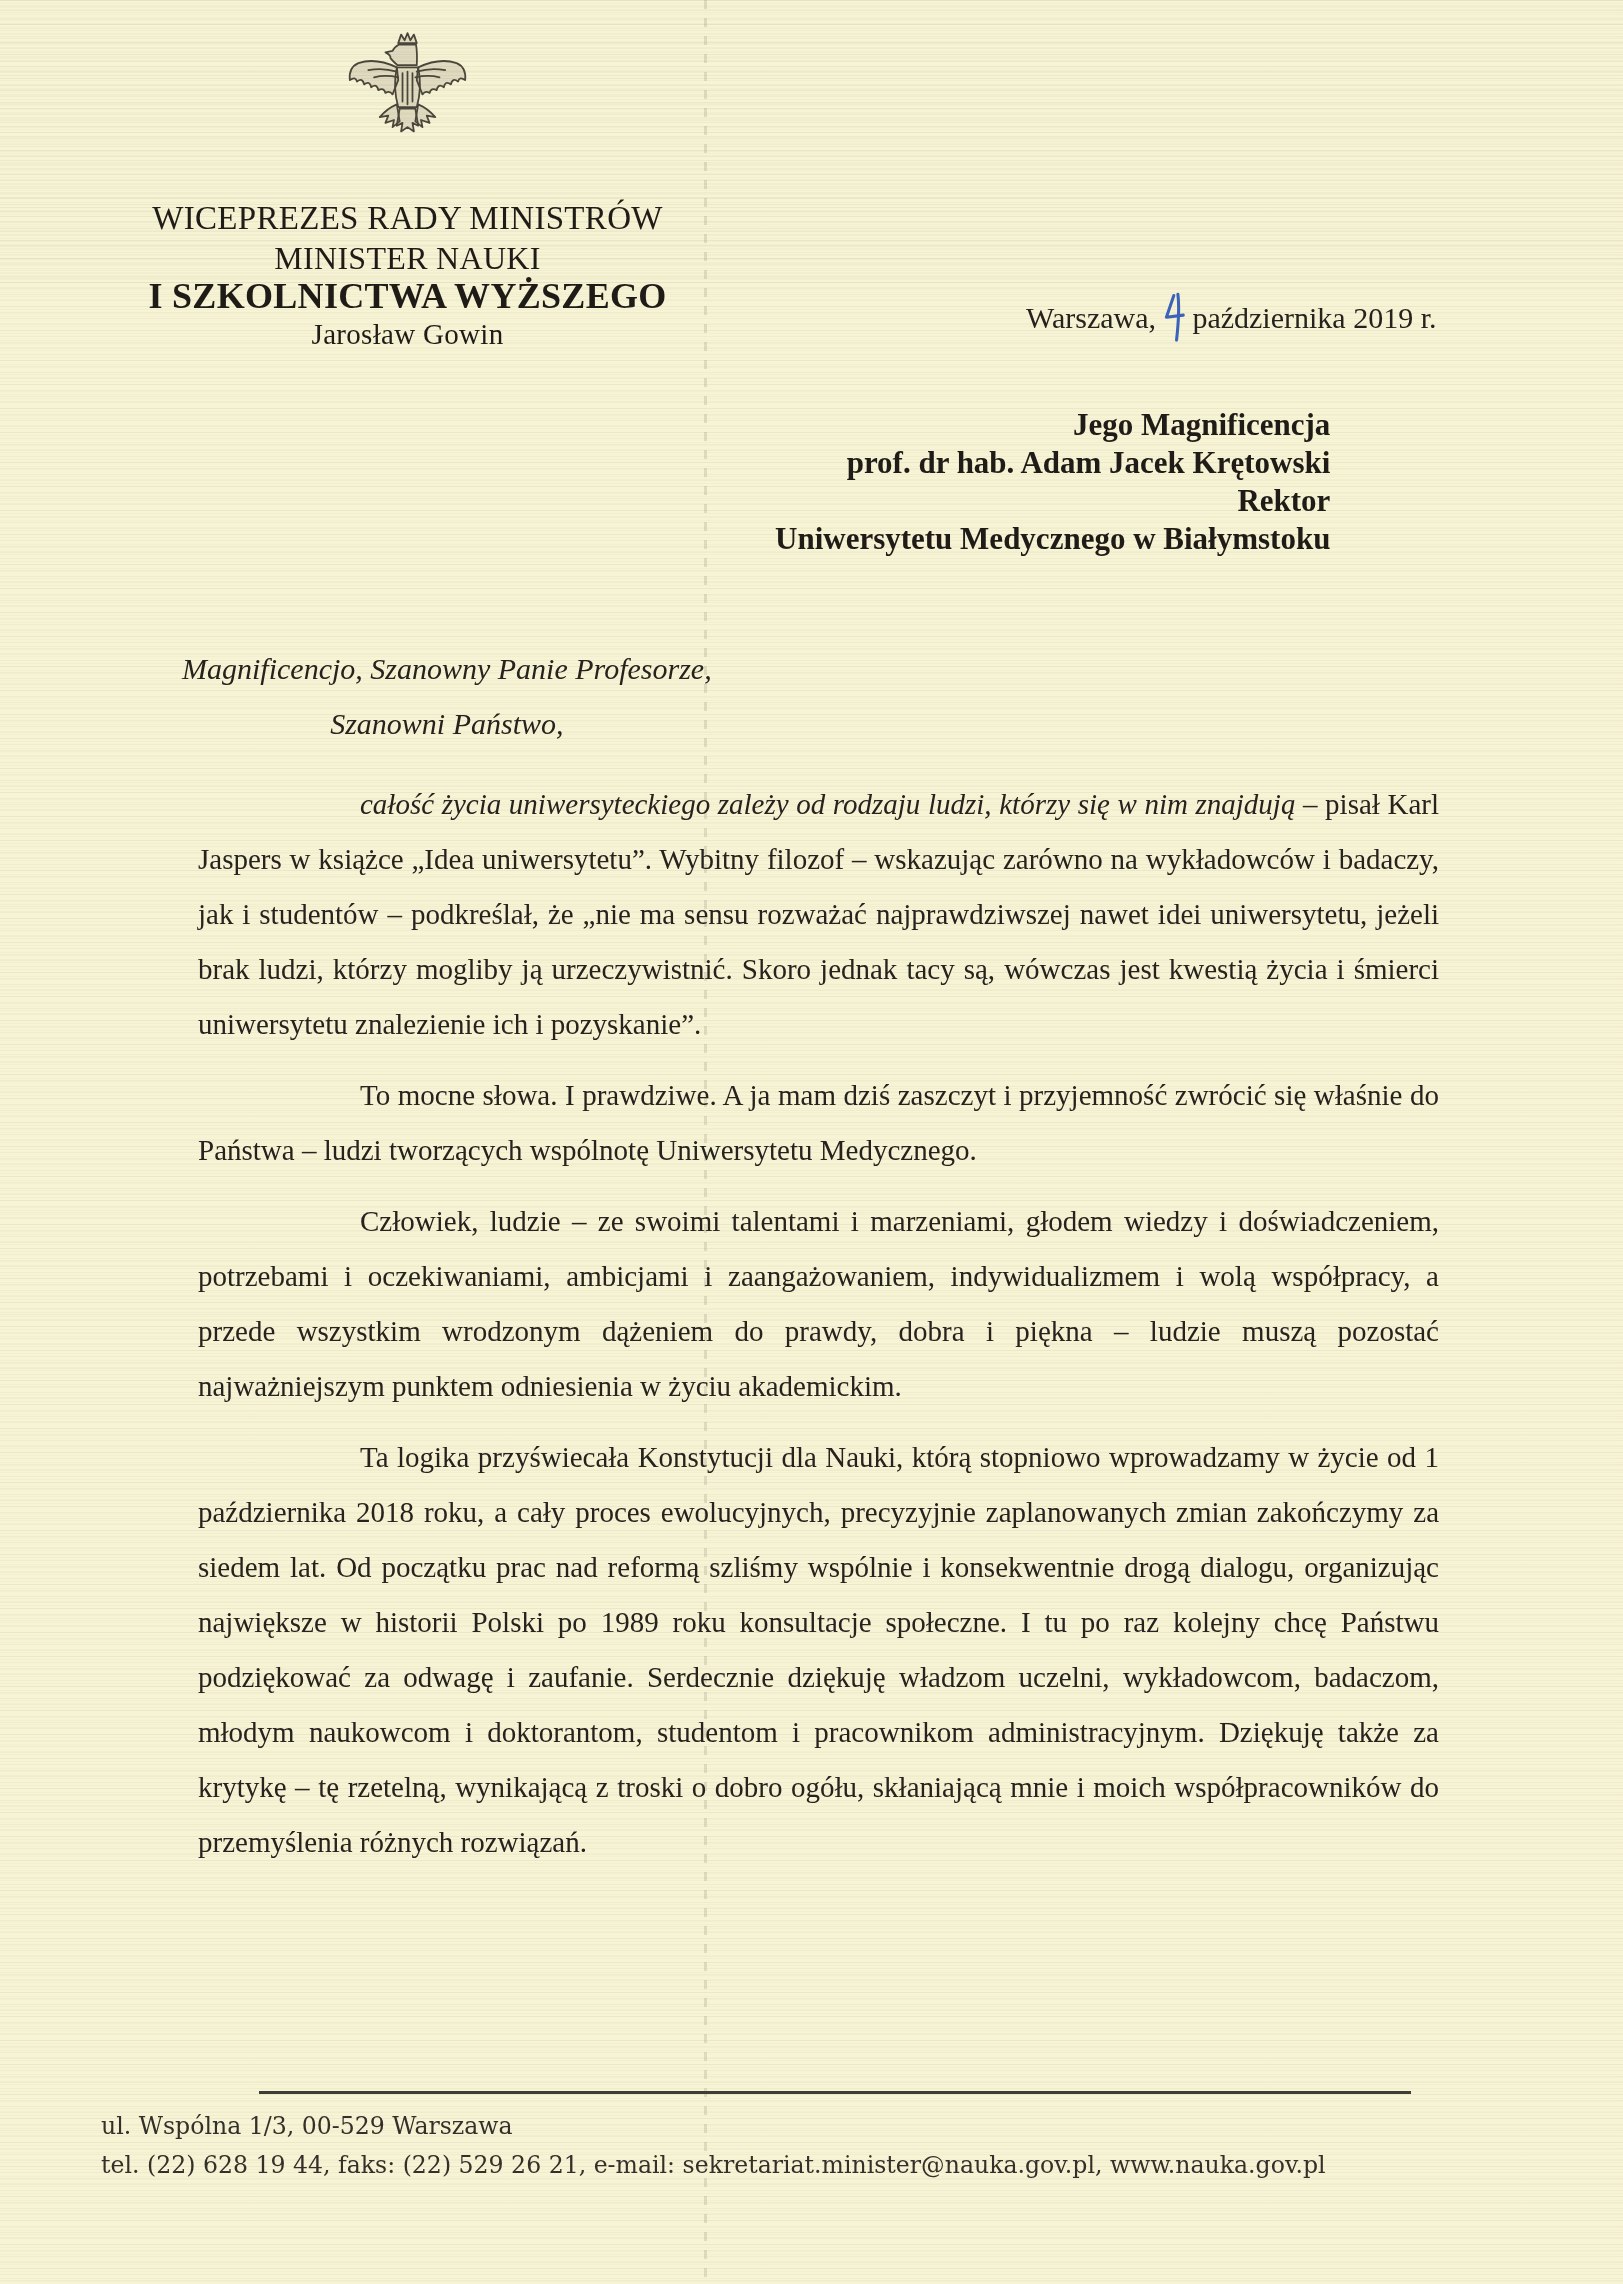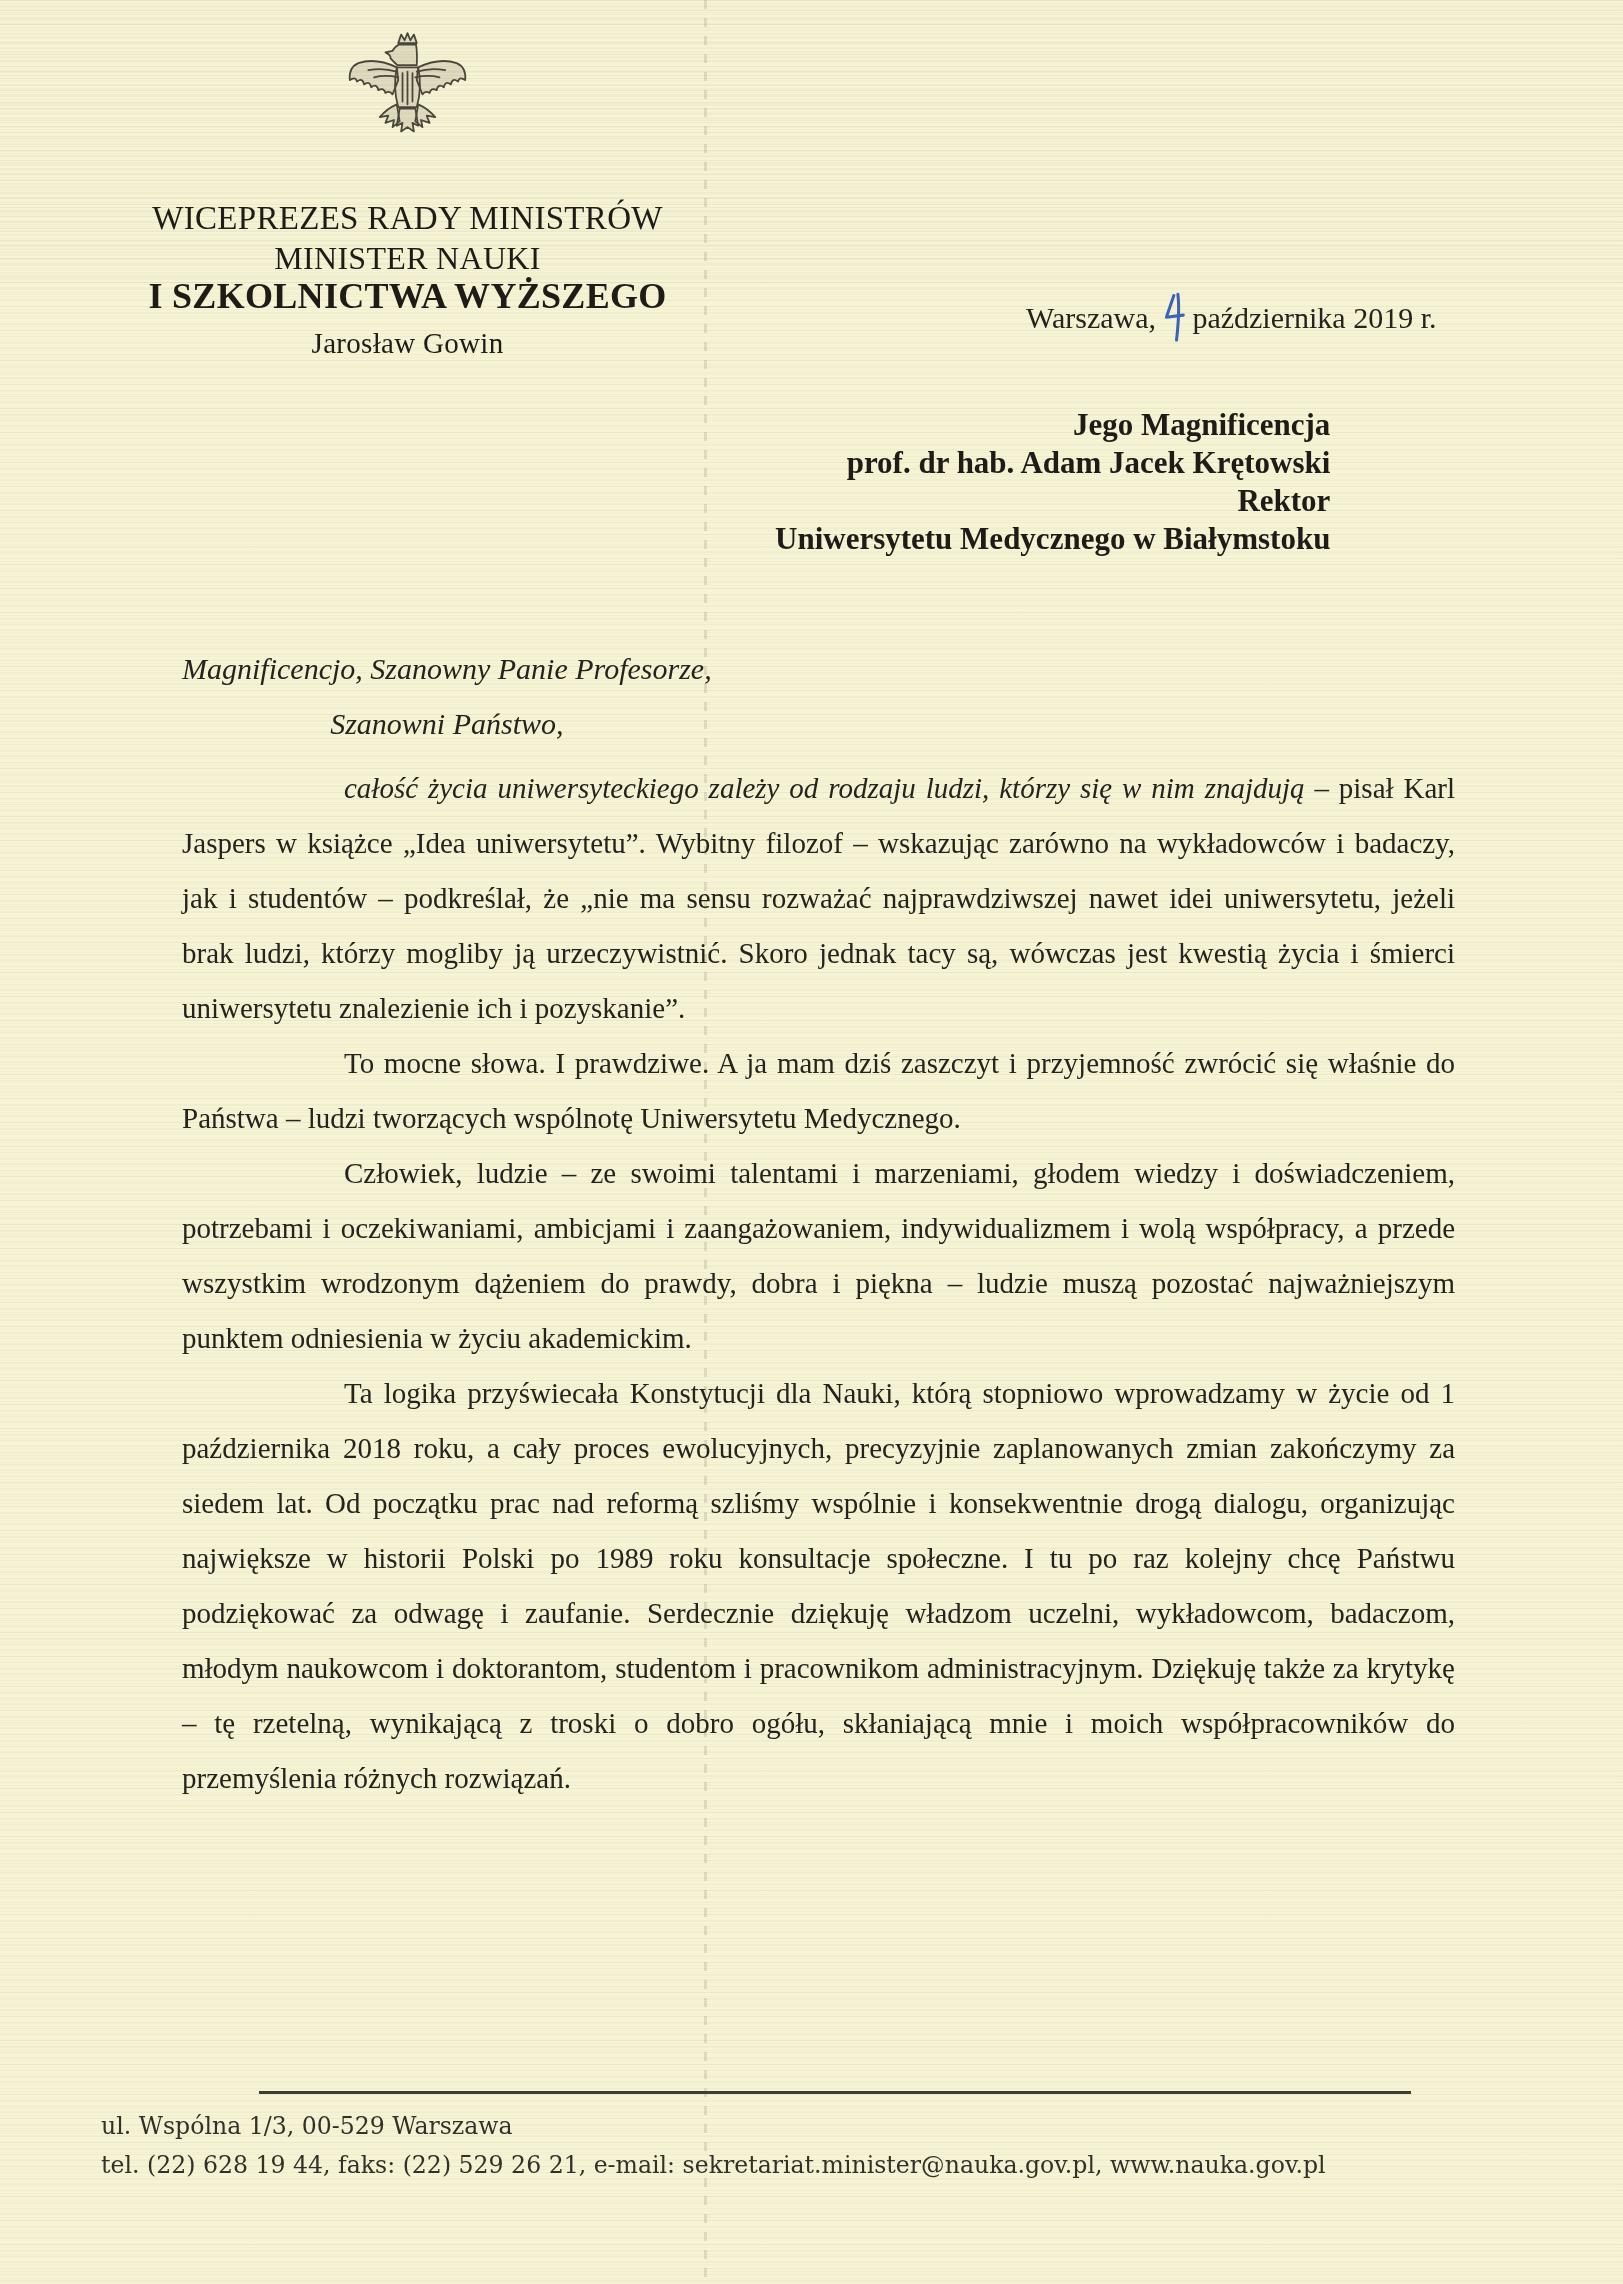--- a/index.html
+++ b/index.html
@@ -30,21 +30,21 @@
     pointer-events:none;
   }
   .letterhead{
     position:absolute;left:74px;top:177px;width:667px;
     text-align:center;letter-spacing:0.3px;
     color:#1f1c18;
   }
   .letterhead .lh1{font-size:33px;line-height:42px;margin-top:20px;}
   .letterhead .lh2{font-size:32px;line-height:38px;}
   .letterhead .lh3{font-size:36px;line-height:38px;font-weight:bold;}
-  .letterhead .lh-name{font-size:29px;line-height:39px;margin-top:9px;}
+  .letterhead .lh-name{font-size:29px;line-height:39px;}
   .emblem{
     position:absolute;left:347px;top:30px;width:121px;height:143px;
   }
   .dateline{
     position:absolute;left:1011px;top:286px;
     font-size:30px;color:#26231e;white-space:nowrap;margin-left:15px;
   }
   .hand-four{
     display:inline-block;width:27px;height:65px;
     vertical-align:-23px;margin:0 4px 0 5.4px;
@@ -59,21 +59,21 @@
     position:absolute;left:182px;top:641px;
     font-style:italic;font-size:30px;line-height:55px;
     color:#26231e;
     text-align:center;
   }
   .body-text{
     position:absolute;left:182px;top:761px;width:1273px;
     font-size:29px;line-height:55px;
     text-align:justify;color:#26231e;
   }
-  .body-text p{margin:0;text-indent:162px;}
+  .body-text p{margin:16px;text-indent:162px;}
   .footer{
     position:absolute;left:101px;top:2107px;width:1462px;
     font-family:"DejaVu Serif", serif;
     font-size:23.6px;line-height:39px;color:#33302a;
   }
   .footer-rule{
     position:absolute;left:259px;top:2091px;width:1152px;height:3.4px;
     background:#403d34;border:0;margin:0;
   }
 </style>

